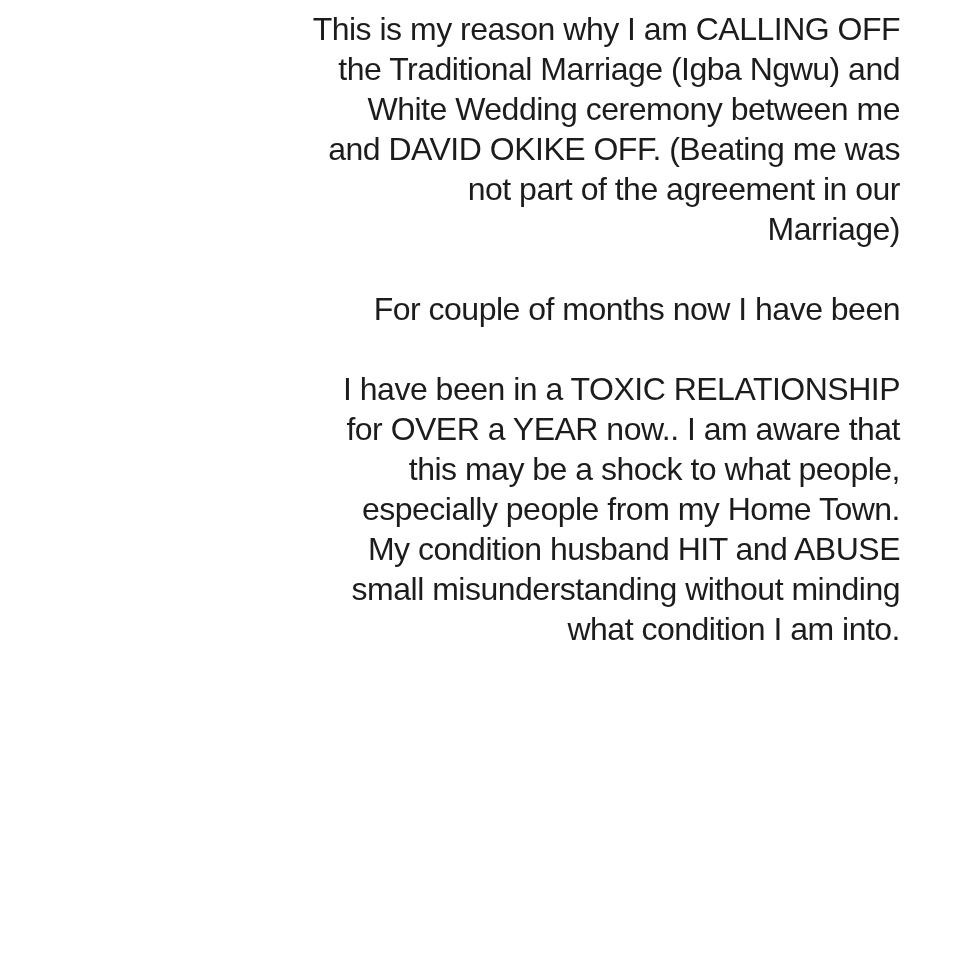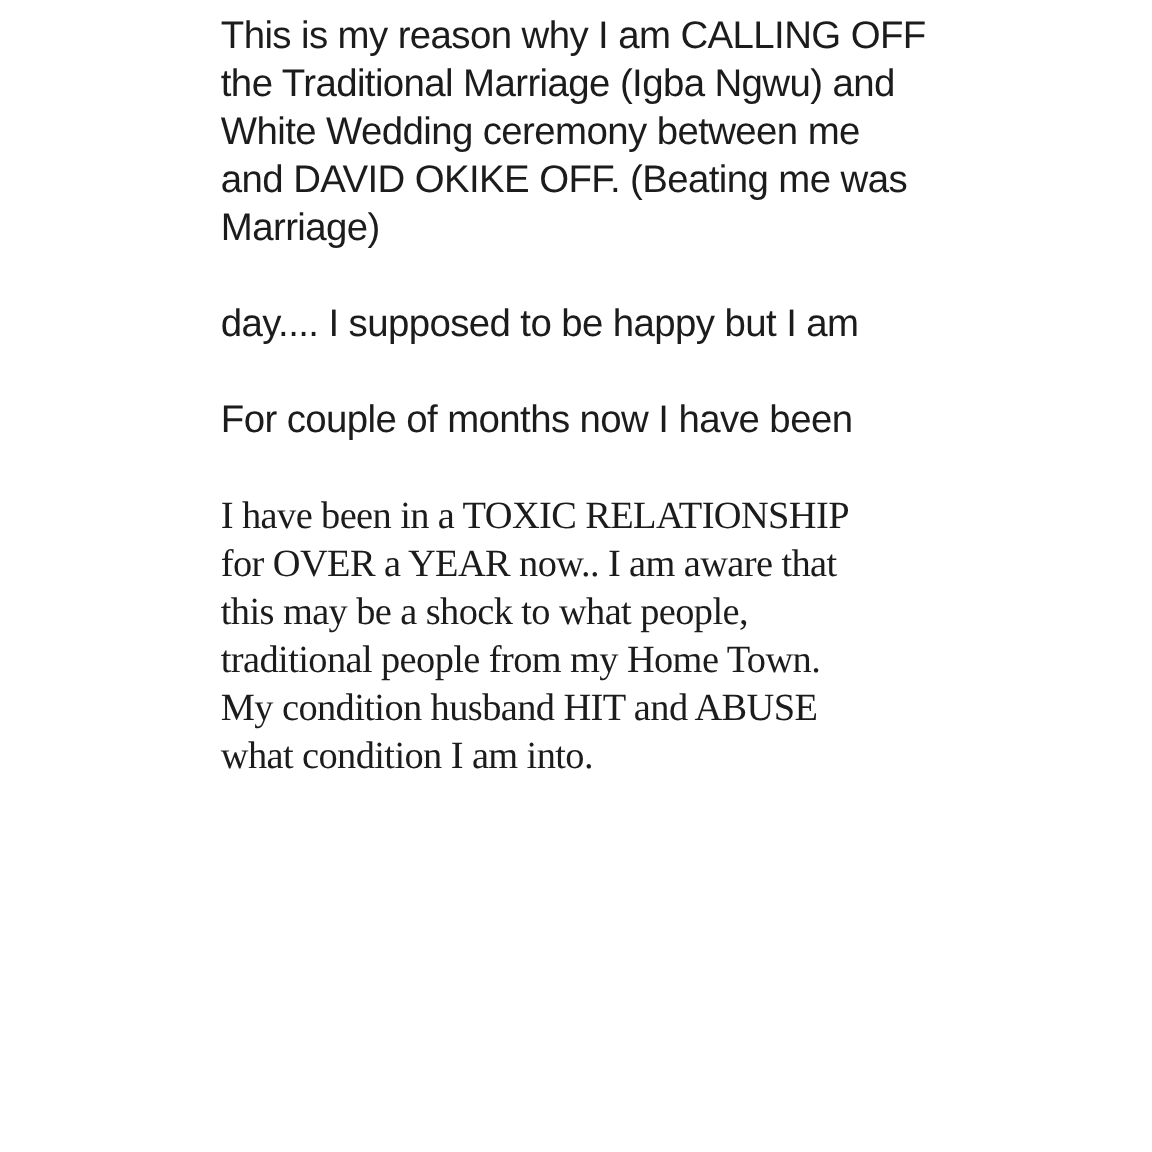--- a/index.html
+++ b/index.html
@@ -12,59 +12,60 @@
     height: 960px;
     overflow: hidden;
     font-family: "Liberation Sans", sans-serif;
   }
   .post {
     box-sizing: border-box;
     width: 960px;
     height: 960px;
     padding: 9px 60px 20px 184px;
     color: #1c1c1c;
+    text-align: right;
   }
   .para {
     margin: 0 0 40px 0;
   }
   .para:last-child {
     margin-bottom: 0;
-    font-family: Liberation Serif, serif;
   }
   .line {
     font-size: 32px;
     line-height: 40px;
     letter-spacing: -0.5px;
     white-space: nowrap;
     font-weight: 400;
   }
 </style>
 </head>
 <body>
 
 <div class="post">
 
   <div class="para">
     <div class="line">This is my reason why I am CALLING OFF</div>
     <div class="line">the Traditional Marriage (Igba Ngwu) and</div>
     <div class="line">White Wedding ceremony between me</div>
     <div class="line">and DAVID OKIKE OFF. (Beating me was</div>
+    <div class="line">not part of the agreement in our</div>
     <div class="line">Marriage)</div>
   </div>
 
   <div class="para">
-    <div class="line">day.... I supposed to be happy but I am</div>
   </div>
 
   <div class="para">
     <div class="line">For couple of months now I have been</div>
   </div>
 
   <div class="para">
     <div class="line">I have been in a TOXIC RELATIONSHIP</div>
     <div class="line">for OVER a YEAR now.. I am aware that</div>
     <div class="line">this may be a shock to what people,</div>
-    <div class="line">traditional people from my Home Town.</div>
+    <div class="line">especially people from my Home Town.</div>
     <div class="line">My condition husband HIT and ABUSE</div>
+    <div class="line">small misunderstanding without minding</div>
     <div class="line">what condition I am into.</div>
   </div>
 
 </div>
 
 </body></html>

